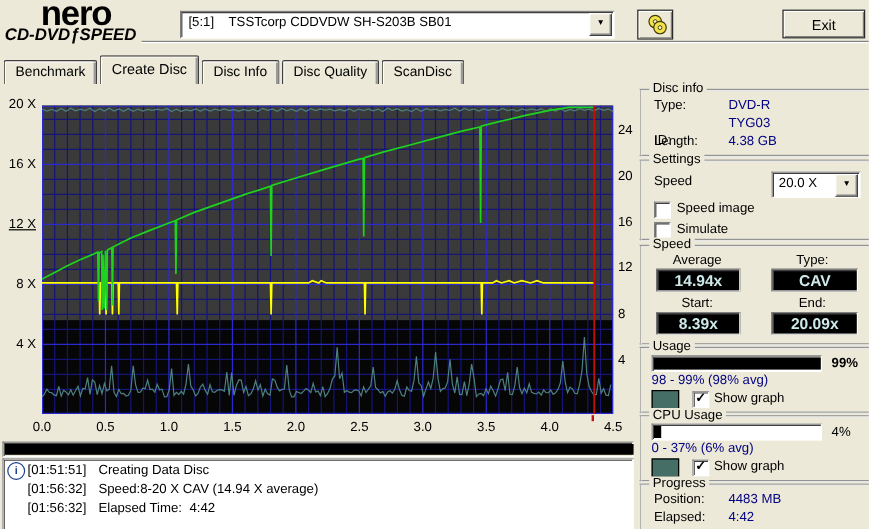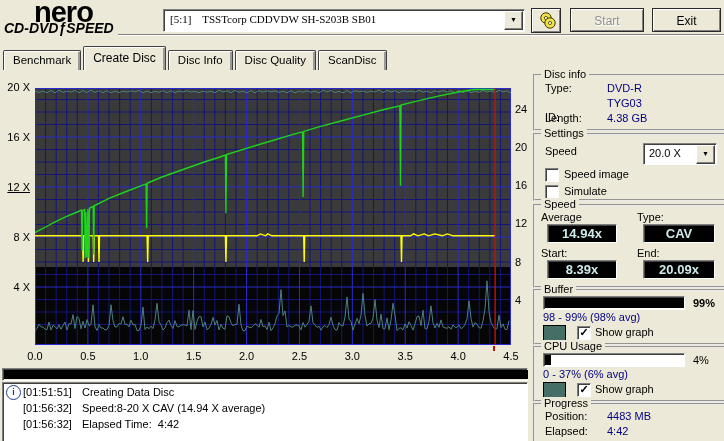--- a/index.html
+++ b/index.html
@@ -5,21 +5,21 @@
   html,body{margin:0;padding:0;}
   #win{position:relative;width:724px;height:441px;background:#ece9d8;
        font-family:"Liberation Sans",sans-serif;font-size:11px;color:#000;overflow:hidden;}
   .abs{position:absolute;}
   .sunken{background:#fff;border:1px solid;border-color:#808080 #fff #fff #808080;
           box-shadow:inset 1px 1px 0 #404040;}
   .groove-h{border-top:1px solid #808080;border-bottom:1px solid #fff;height:0;}
   
   #logo-nero{left:34px;top:-4px;font-size:29px;font-weight:bold;letter-spacing:-1px;}
   #logo-sub{left:4px;top:20px;font-size:14px;font-weight:bold;font-style:italic;letter-spacing:0px;}
-  #combo{left:163px;top:9px;width:360px;height:21px;font-family:Liberation Serif, serif;}
+  #combo{left:150px;top:9px;width:360px;height:21px;}
   #combo .txt{position:absolute;left:6px;top:3px;white-space:pre;}
   .combo-btn{position:absolute;right:1px;top:1px;width:17px;height:17px;background:#ece9d8;
              border:1px solid;border-color:#fff #404040 #404040 #fff;box-shadow:inset -1px -1px 0 #808080;
              font-size:7px;text-align:center;line-height:16px;color:#000;}
   .btn{position:absolute;background:#ece9d8;border:1px solid #2a2a2a;
        box-shadow:inset 1px 1px 0 #fff,inset -1px -1px 0 #808080;
        text-align:center;font-size:12px;}
   #btn-eject{left:531px;top:8px;width:30px;height:25px;}
   #btn-start{left:570px;top:8px;width:74px;height:24px;color:#8e8e8e;text-shadow:1px 1px 0 #fff;line-height:22px;}
   #btn-exit{left:652px;top:8px;width:69px;height:24px;line-height:22px;}
@@ -48,21 +48,21 @@
   .log-ico{position:absolute;left:3px;top:2px;width:13px;height:13px;border:1px solid #1b3f8f;border-radius:50%;
            background:#fff;color:#1b3f8f;font-weight:bold;font-size:9px;text-align:center;line-height:12px;}
   
   .group{position:absolute;left:533px;width:189px;border:2px groove #e8e8e8;background:#ece9d8;}
   .gtitle{position:absolute;top:-8px;left:6px;background:#ece9d8;padding:0 3px;}
   .grow{position:absolute;left:10px;}
   .gval{position:absolute;left:72px;color:#000080;}
   .navy{color:#000080;}
   .lcd{position:absolute;background:#000;color:#cfeaea;font-weight:bold;font-size:13px;text-align:center;
        border:1px solid;border-color:#808080 #fff #fff #808080;box-shadow:inset 1px 1px 0 #404040;height:17px;line-height:17px;}
-  .lcd-lab{position:absolute;width:80px;}
+  .lcd-lab{position:absolute;text-align:center;width:80px;}
   .cbx{position:absolute;width:12px;height:12px;background:#fff;border:1px solid;
        border-color:#808080 #fff #fff #808080;box-shadow:inset 1px 1px 0 #404040;
        font-size:11px;line-height:11px;text-align:center;font-weight:bold;}
   .cbx-lab{position:absolute;}
   .minisel{position:absolute;width:72px;height:20px;background:#fff;border:1px solid;
            border-color:#808080 #fff #fff #808080;box-shadow:inset 1px 1px 0 #404040;}
   .minisel .txt{position:absolute;left:5px;top:3px;}
   .pbar{position:absolute;height:12px;background:#fff;border:1px solid;
         border-color:#808080 #fff #fff #808080;box-shadow:inset 1px 1px 0 #404040;}
   .pbar .fill{position:absolute;left:1px;top:1px;bottom:1px;background:#000;}
@@ -82,21 +82,20 @@
   </div>
 
   <button class="btn" id="btn-eject">
     <svg width="20" height="17" viewBox="0 0 20 17" style="display:block;margin:1px auto;">
       <circle cx="8" cy="6" r="5.2" fill="#f2e24a" stroke="#403800" stroke-width="1"></circle>
       <circle cx="8" cy="6" r="1.6" fill="#fffbe0" stroke="#403800" stroke-width="0.8"></circle>
       <circle cx="12" cy="11" r="5.2" fill="#f2e24a" stroke="#403800" stroke-width="1"></circle>
       <circle cx="12" cy="11" r="1.6" fill="#fffbe0" stroke="#403800" stroke-width="0.8"></circle>
     </svg>
   </button>
-  <button class="btn" id="btn-start">Start</button>
   <button class="btn" id="btn-exit">Exit</button>
 
   <div class="abs groove-h" id="hdr-line"></div>
 
   <div class="abs" id="tabs">
       <div class="tab">Benchmark</div>
       <div class="tab active">Create Disc</div>
       <div class="tab">Disc Info</div>
       <div class="tab">Disc Quality</div>
       <div class="tab">ScanDisc</div>
@@ -257,21 +256,21 @@
     <span class="lcd-lab" style="left:102px;top:5px;">Type:</span>
     <span class="lcd" style="left:12px;top:18px;width:68px;">14.94x</span>
     <span class="lcd" style="left:108px;top:18px;width:70px;">CAV</span>
     <span class="lcd-lab" style="left:6px;top:41px;">Start:</span>
     <span class="lcd-lab" style="left:102px;top:41px;">End:</span>
     <span class="lcd" style="left:12px;top:54px;width:68px;">8.39x</span>
     <span class="lcd" style="left:108px;top:54px;width:70px;">20.09x</span>
   </div>
 
   <div class="group" style="top:289px;height:52px;">
-    <span class="gtitle">Buffer</span>
+    <span class="gtitle">Usage</span>
     <div class="pbar" style="left:8px;top:5px;width:140px;">
       <div class="fill" id="buf-fill" style="width: 99%;"></div>
     </div>
     <span class="abs" style="left:158px;top:6px;font-weight:bold;">99%</span>
     <span class="abs navy" style="left:8px;top:20px;">98 - 99% (98% avg)</span>
     <span class="swatch" id="buf-swatch" style="left: 8px; top: 34px; background: rgb(68, 110, 102);"></span>
     <span class="cbx" style="left:42px;top:35px;" id="cb-bufgraph">✓</span>
     <span class="cbx-lab" style="left:60px;top:35px;">Show graph</span>
   </div>
 

